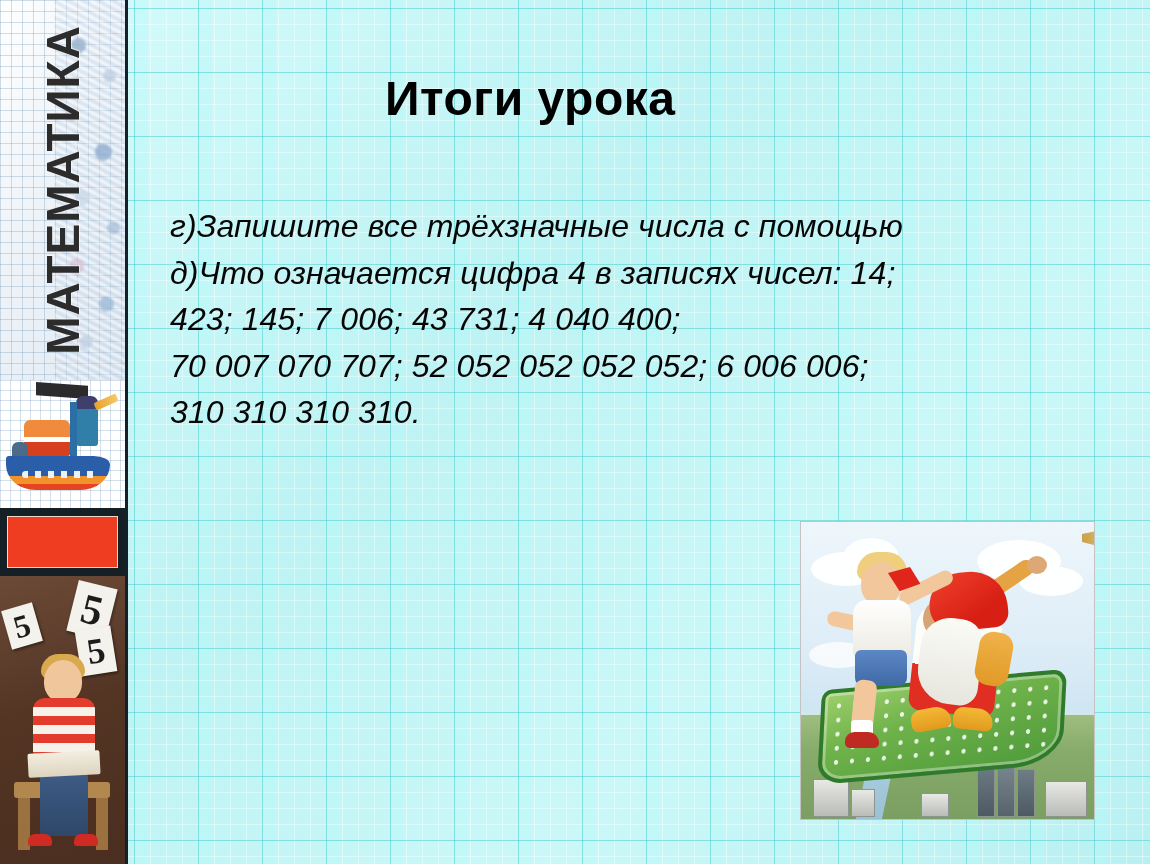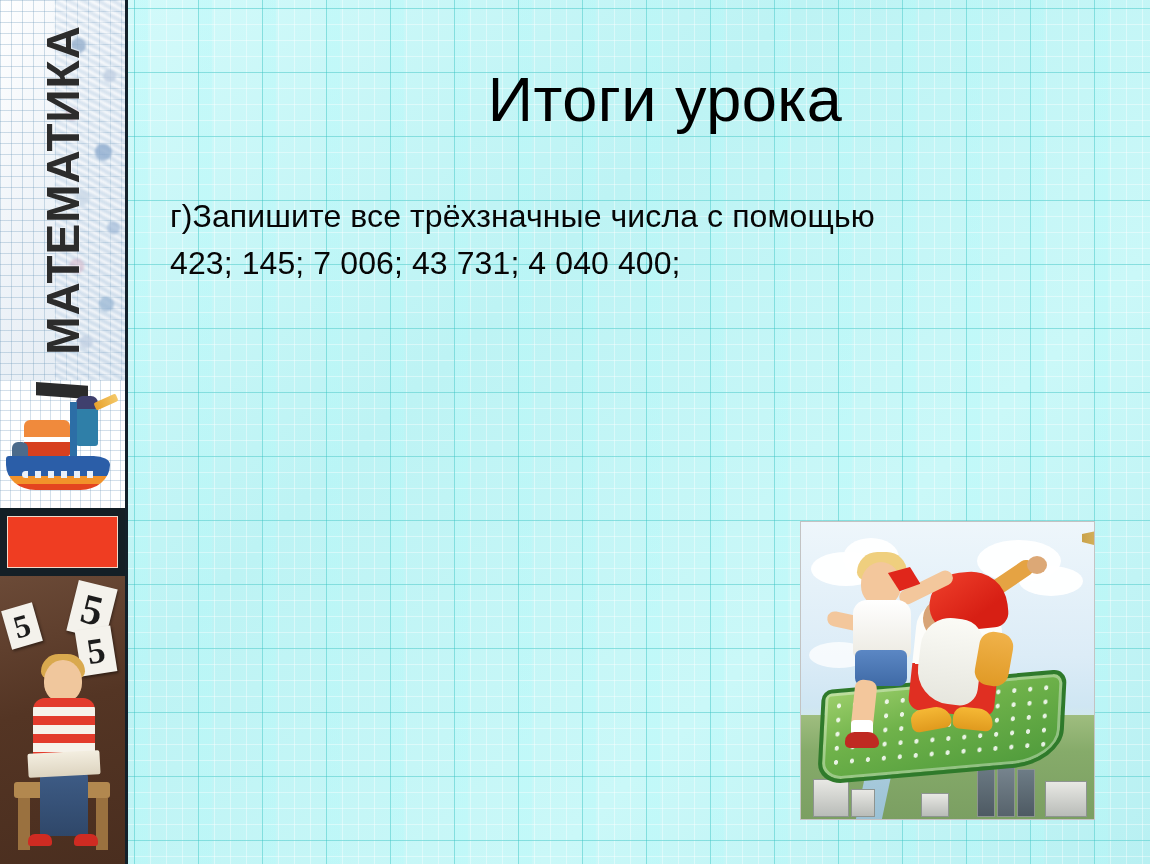--- a/index.html
+++ b/index.html
@@ -294,34 +294,34 @@
     position: absolute;
     left: 128px; top: 0;
     width: 1022px; height: 864px;
   }
 
   .slide-title {
     position: absolute;
     left: 257px;
     top: 66px;
     width: 560px;
-    text-align: center;
-    font-size: 63px;
+    font-size: 48px;
     line-height: 66px;
-    font-weight: normal;
+    font-weight: bold;
     color: #000000;
     letter-spacing: 0.5px;
     white-space: nowrap;
   }
 
   .body-text {
     position: absolute;
     left: 42px;
-    top: 193px;
+    top: 203px;
     width: 900px;
+    font-style: italic;
   }
   .body-line {
     font-size: 32px;
     line-height: 46.5px;
     color: #060606;
     white-space: nowrap;
     letter-spacing: 0.1px;
   }
 
   
@@ -591,21 +591,24 @@
     </div>
 
   </div>
 
   <div class="content">
 
     <div class="slide-title">Итоги урока</div>
 
     <div class="body-text">
       <div class="body-line">г)Запишите все трёхзначные числа с помощью</div>
+      <div class="body-line">д)Что означается цифра 4 в записях чисел: 14;</div>
       <div class="body-line">423; 145; 7 006; 43 731; 4 040 400;</div>
+      <div class="body-line">70 007 070 707; 52 052 052 052 052; 6 006 006;</div>
+      <div class="body-line">310 310 310 310.</div>
     </div>
 
     <div class="illustration">
       <div class="ill-sky"></div>
       <div class="cloud c1"></div>
       <div class="cloud c2"></div>
       <div class="cloud c3"></div>
       <div class="cloud c4"></div>
       <div class="cloud c5"></div>
 

